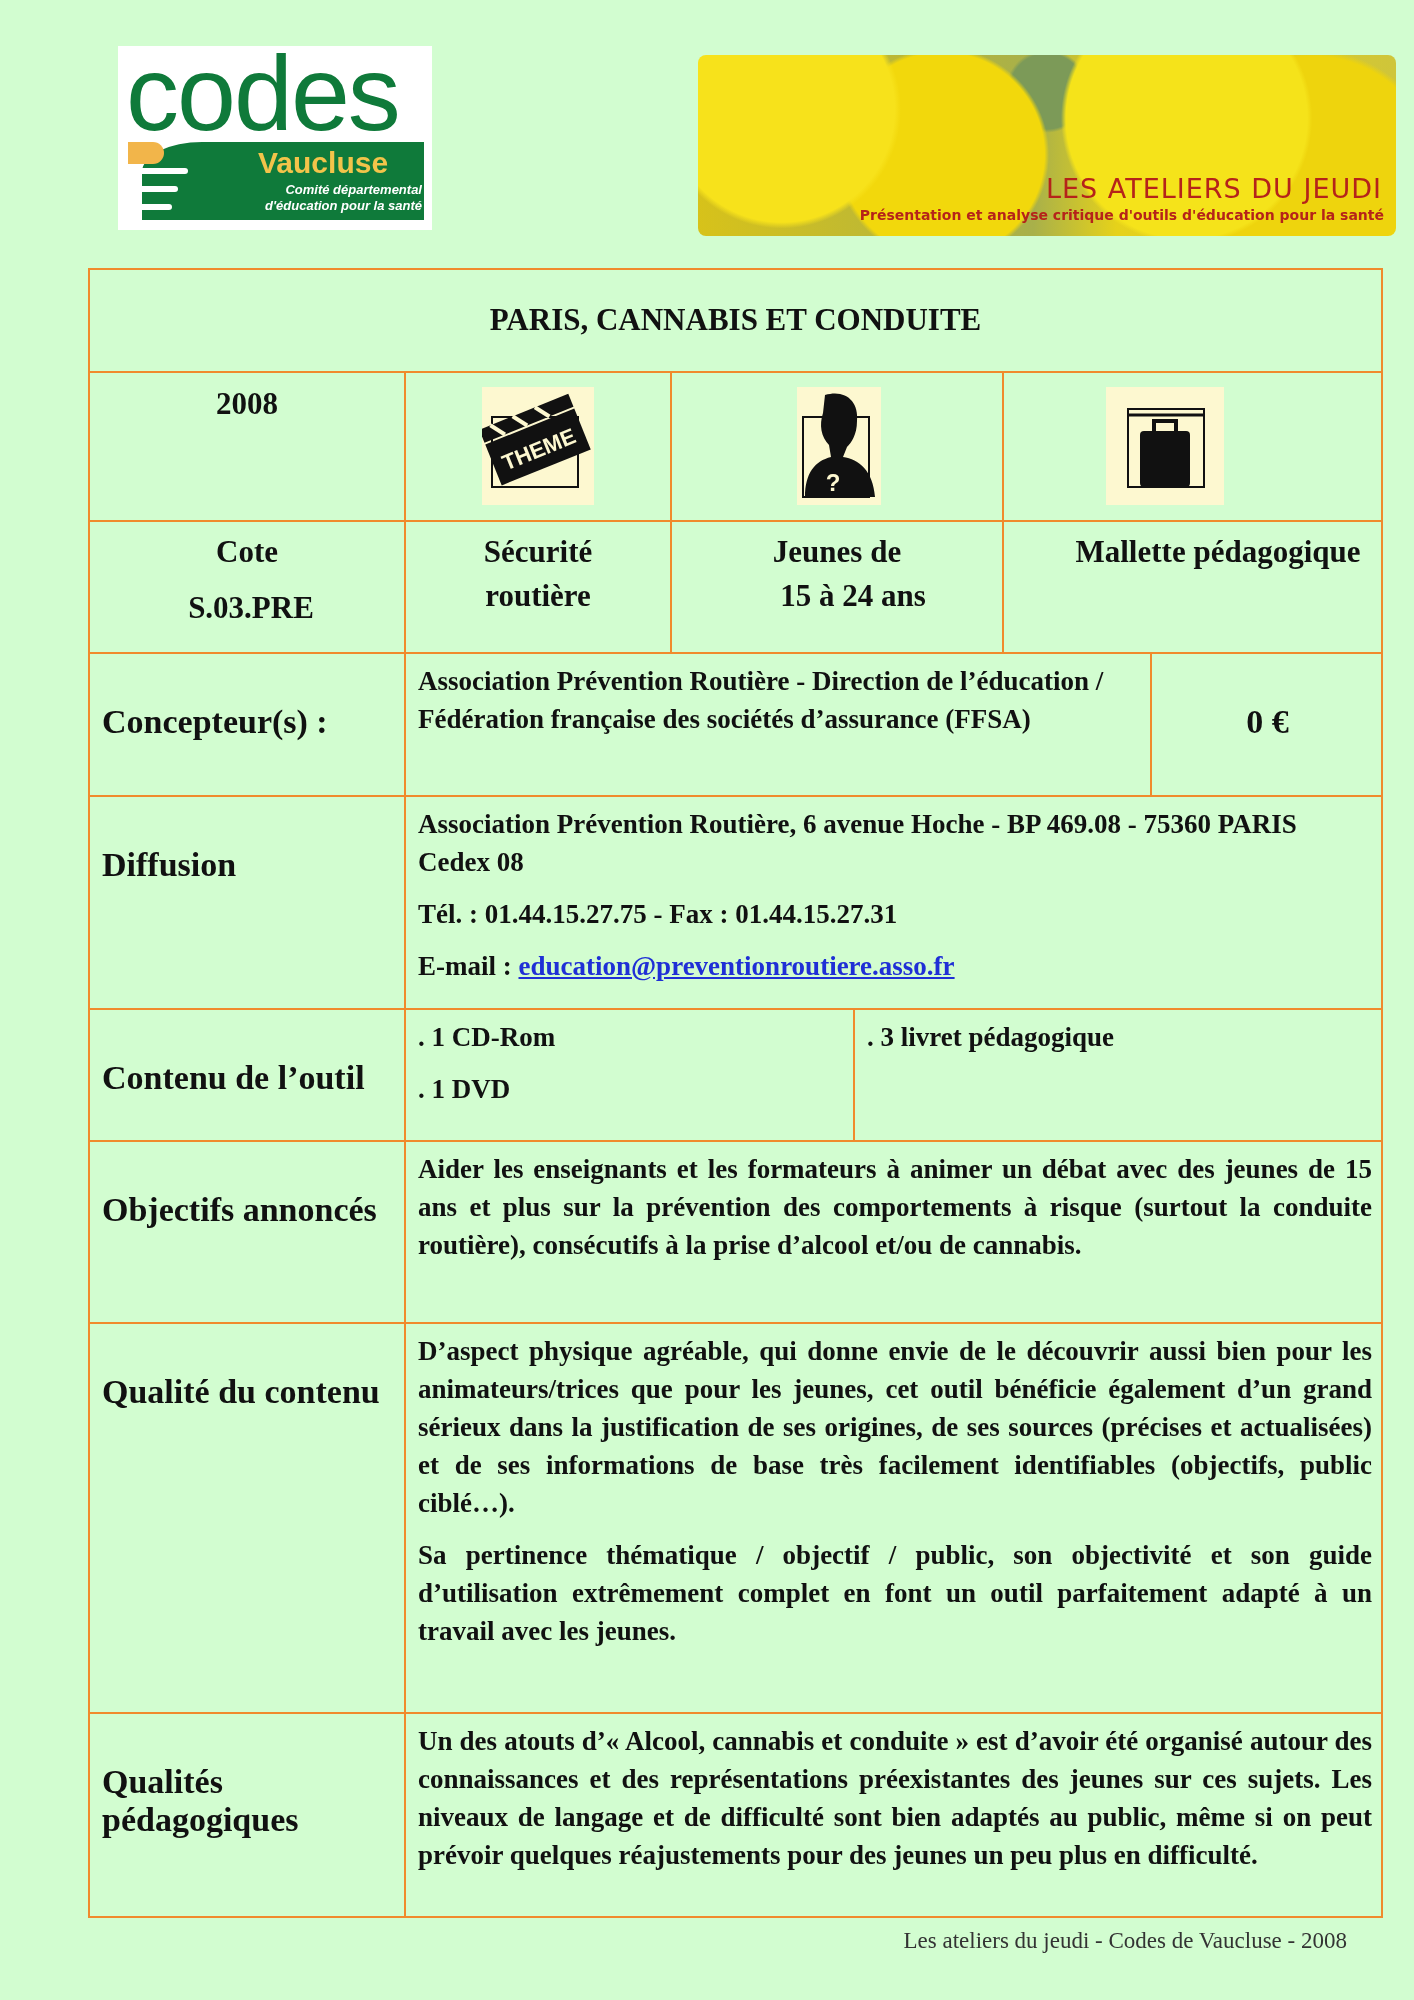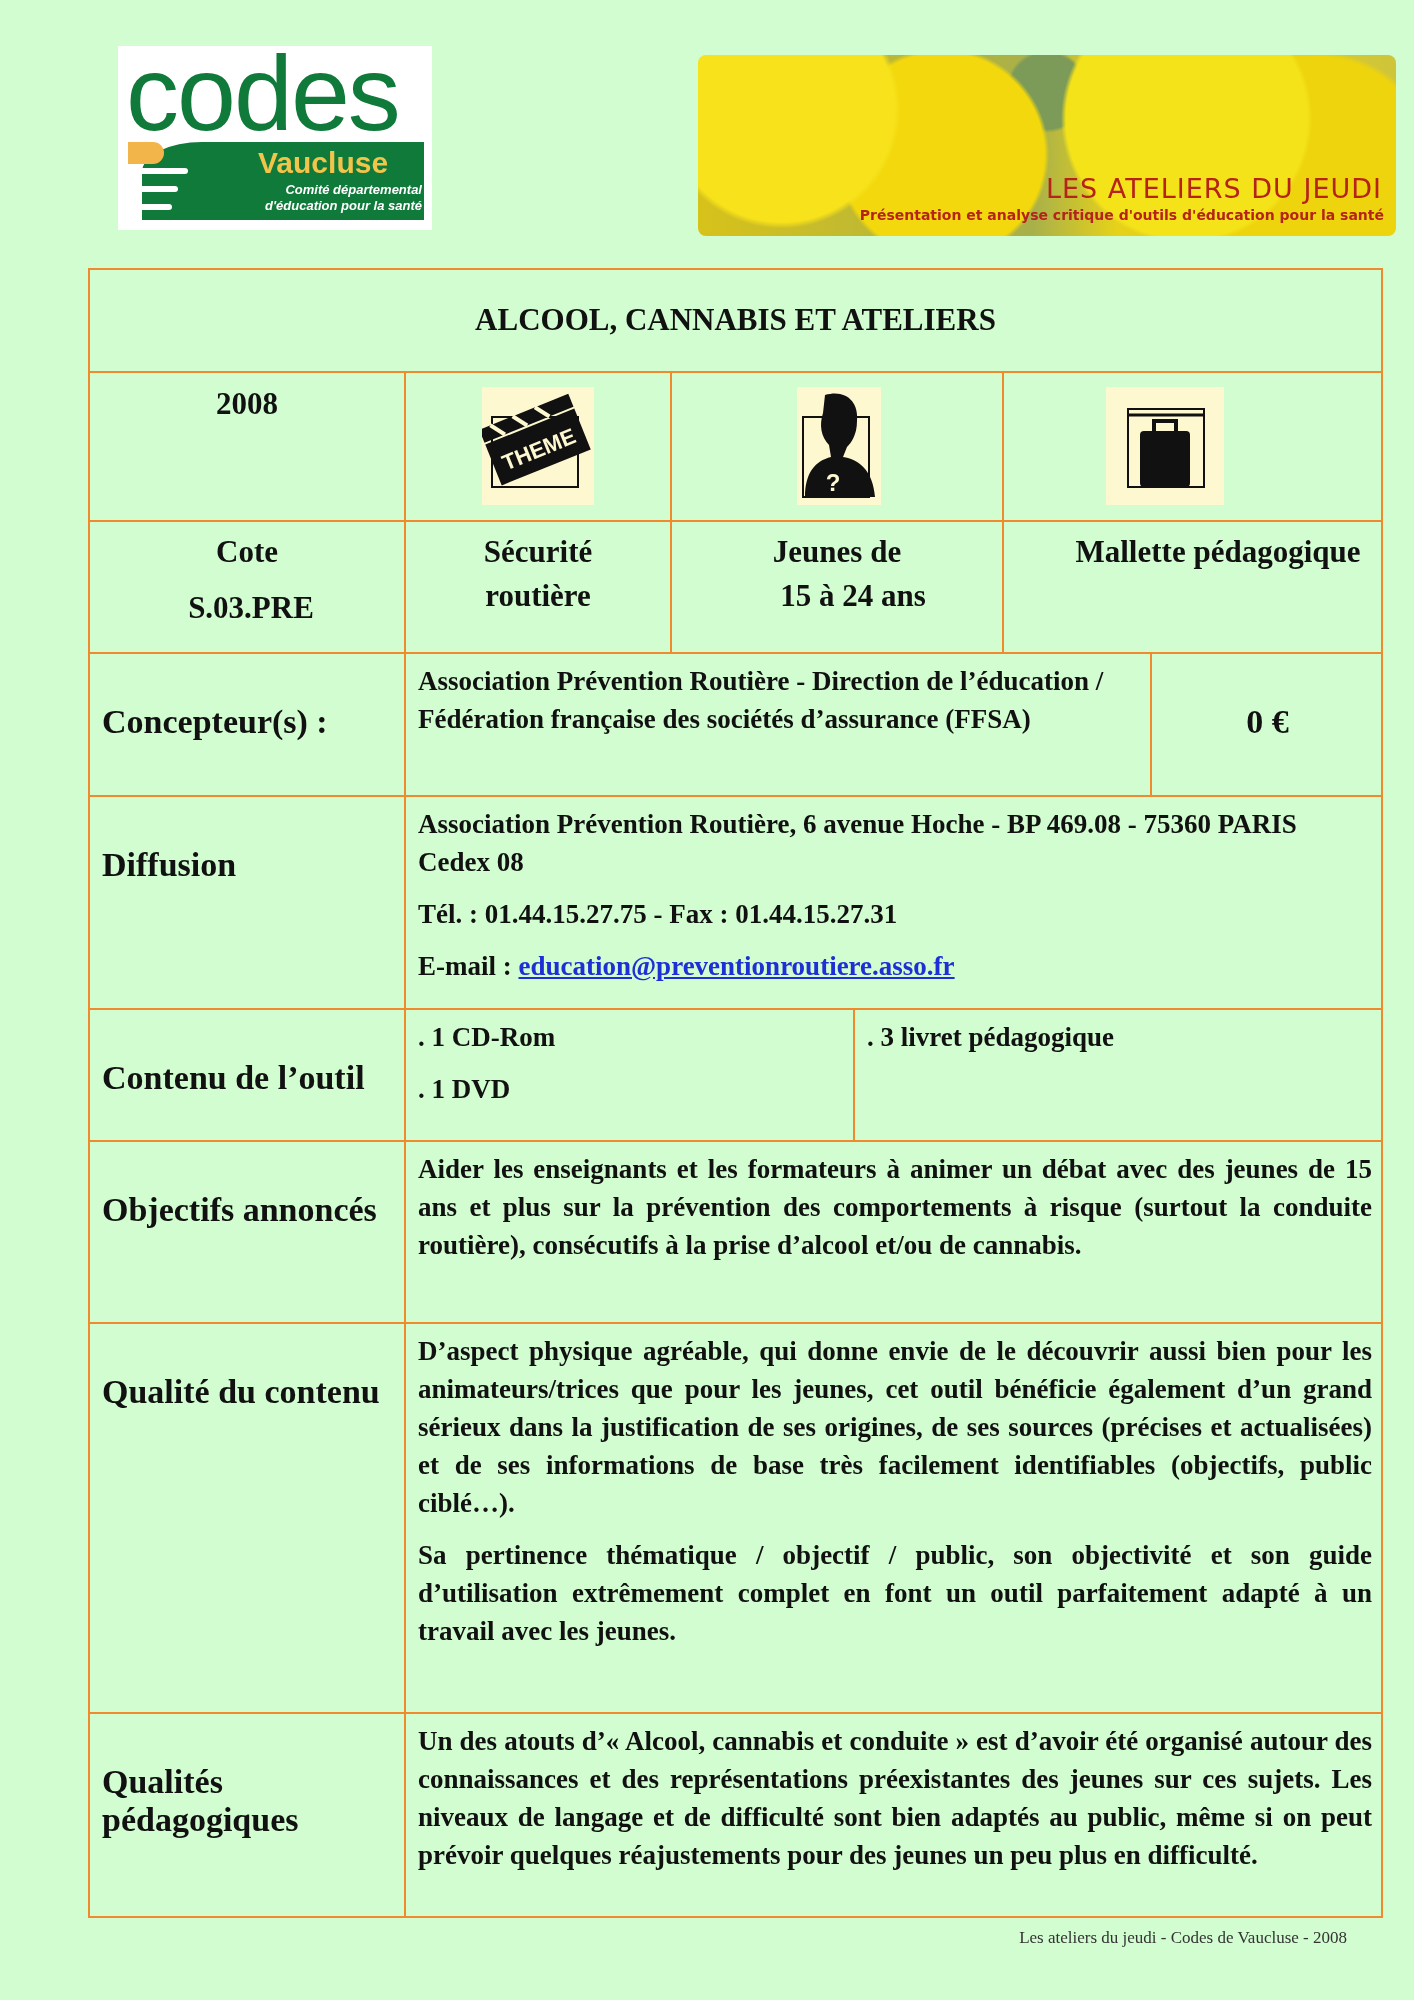--- a/index.html
+++ b/index.html
@@ -61,21 +61,21 @@
   .title {
     position:absolute; left:0; right:0; top:32px; text-align:center;
     font-size:31px; font-weight:bold;
   }
   .big { font-size:31px; font-weight:bold; text-align:center; line-height:44px; }
   .lbl { font-size:34px; font-weight:bold; line-height:38px;margin-top:41px; }
   .txt { font-size:27px; font-weight:bold; line-height:38px; text-align:justify; }
   .icon-box { position:absolute; background:#fdf8d0; }
   a.mail { color:#1f2fd6; text-decoration:underline; }
   .footer {
-    position:absolute; right:67px; top:1928px; font-size:17px; color:#333;
+    position:absolute; right:67px; top:1928px; font-size:23px; color:#333;
   }
 </style>
 </head>
 <body>
 
 <div class="logo">
   <div class="band"></div>
   <div class="sun"></div>
   <div class="stripe" style="top:122px;width:70px;"></div>
   <div class="stripe" style="top:140px;width:60px;"></div>
@@ -103,21 +103,21 @@
   <div class="hline" style="top:870px;"></div>
   <div class="hline" style="top:1052px;"></div>
   <div class="hline" style="top:1442px;"></div>
 
   <div class="vline" style="left:314px; top:101px; height:1547px;"></div>
   <div class="vline" style="left:580px; top:101px; height:281px;"></div>
   <div class="vline" style="left:912px; top:101px; height:281px;"></div>
   <div class="vline" style="left:1060px; top:382px; height:143px;"></div>
   <div class="vline" style="left:763px; top:738px; height:132px;"></div>
 
-  <div class="title">ALCOOL, CANNABIS ET ATELIERS</div>
+  <div class="title">PARIS, CANNABIS ET CONDUITE</div>
 
   <div class="big" style="position:absolute; left:0; width:314px; top:112px;">2008</div>
 
   <div class="icon-box" style="left:392px; top:117px; width:112px; height:118px;">
     <svg width="112" height="118" viewBox="0 0 112 118">
       <rect x="10" y="30" width="86" height="70" fill="none" stroke="#111" stroke-width="2"></rect>
       <g transform="rotate(-22 56 60)">
         <rect x="8" y="38" width="96" height="44" fill="#111"></rect>
         <text x="56" y="70" text-anchor="middle" font-family="Liberation Sans, sans-serif" font-weight="bold" font-size="22" fill="#fdf8d0">THEME</text>
         <rect x="8" y="22" width="96" height="14" fill="#111"></rect>

